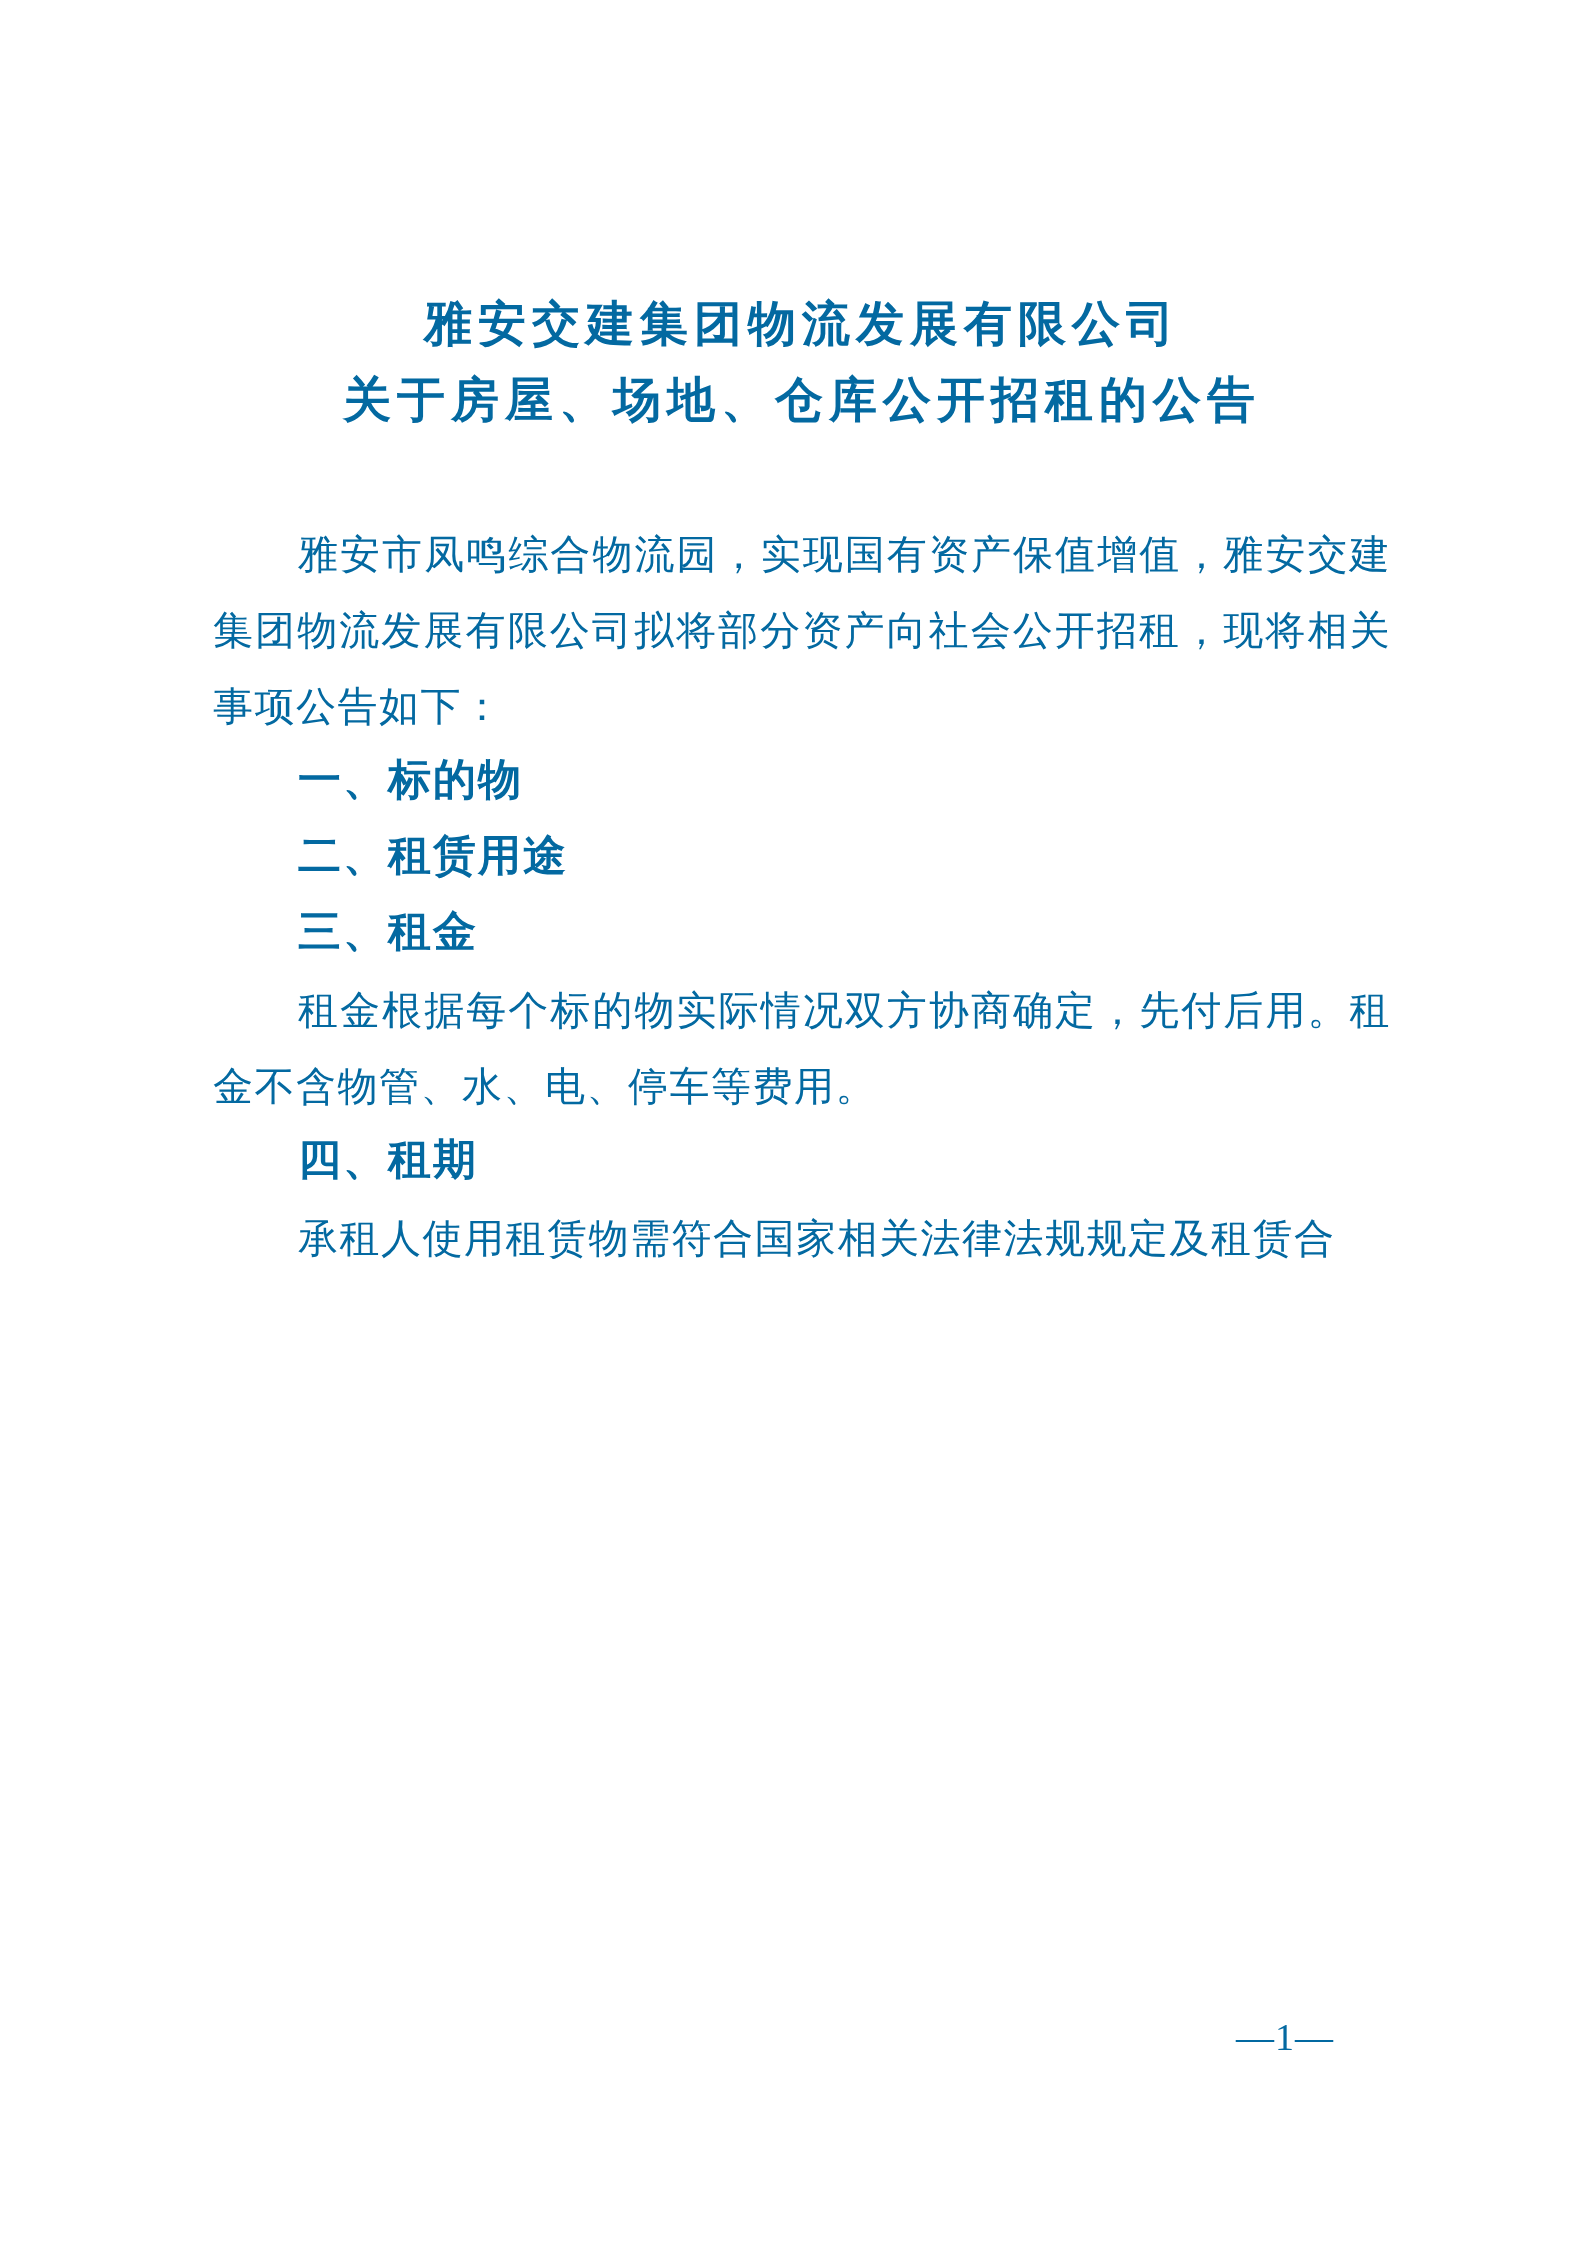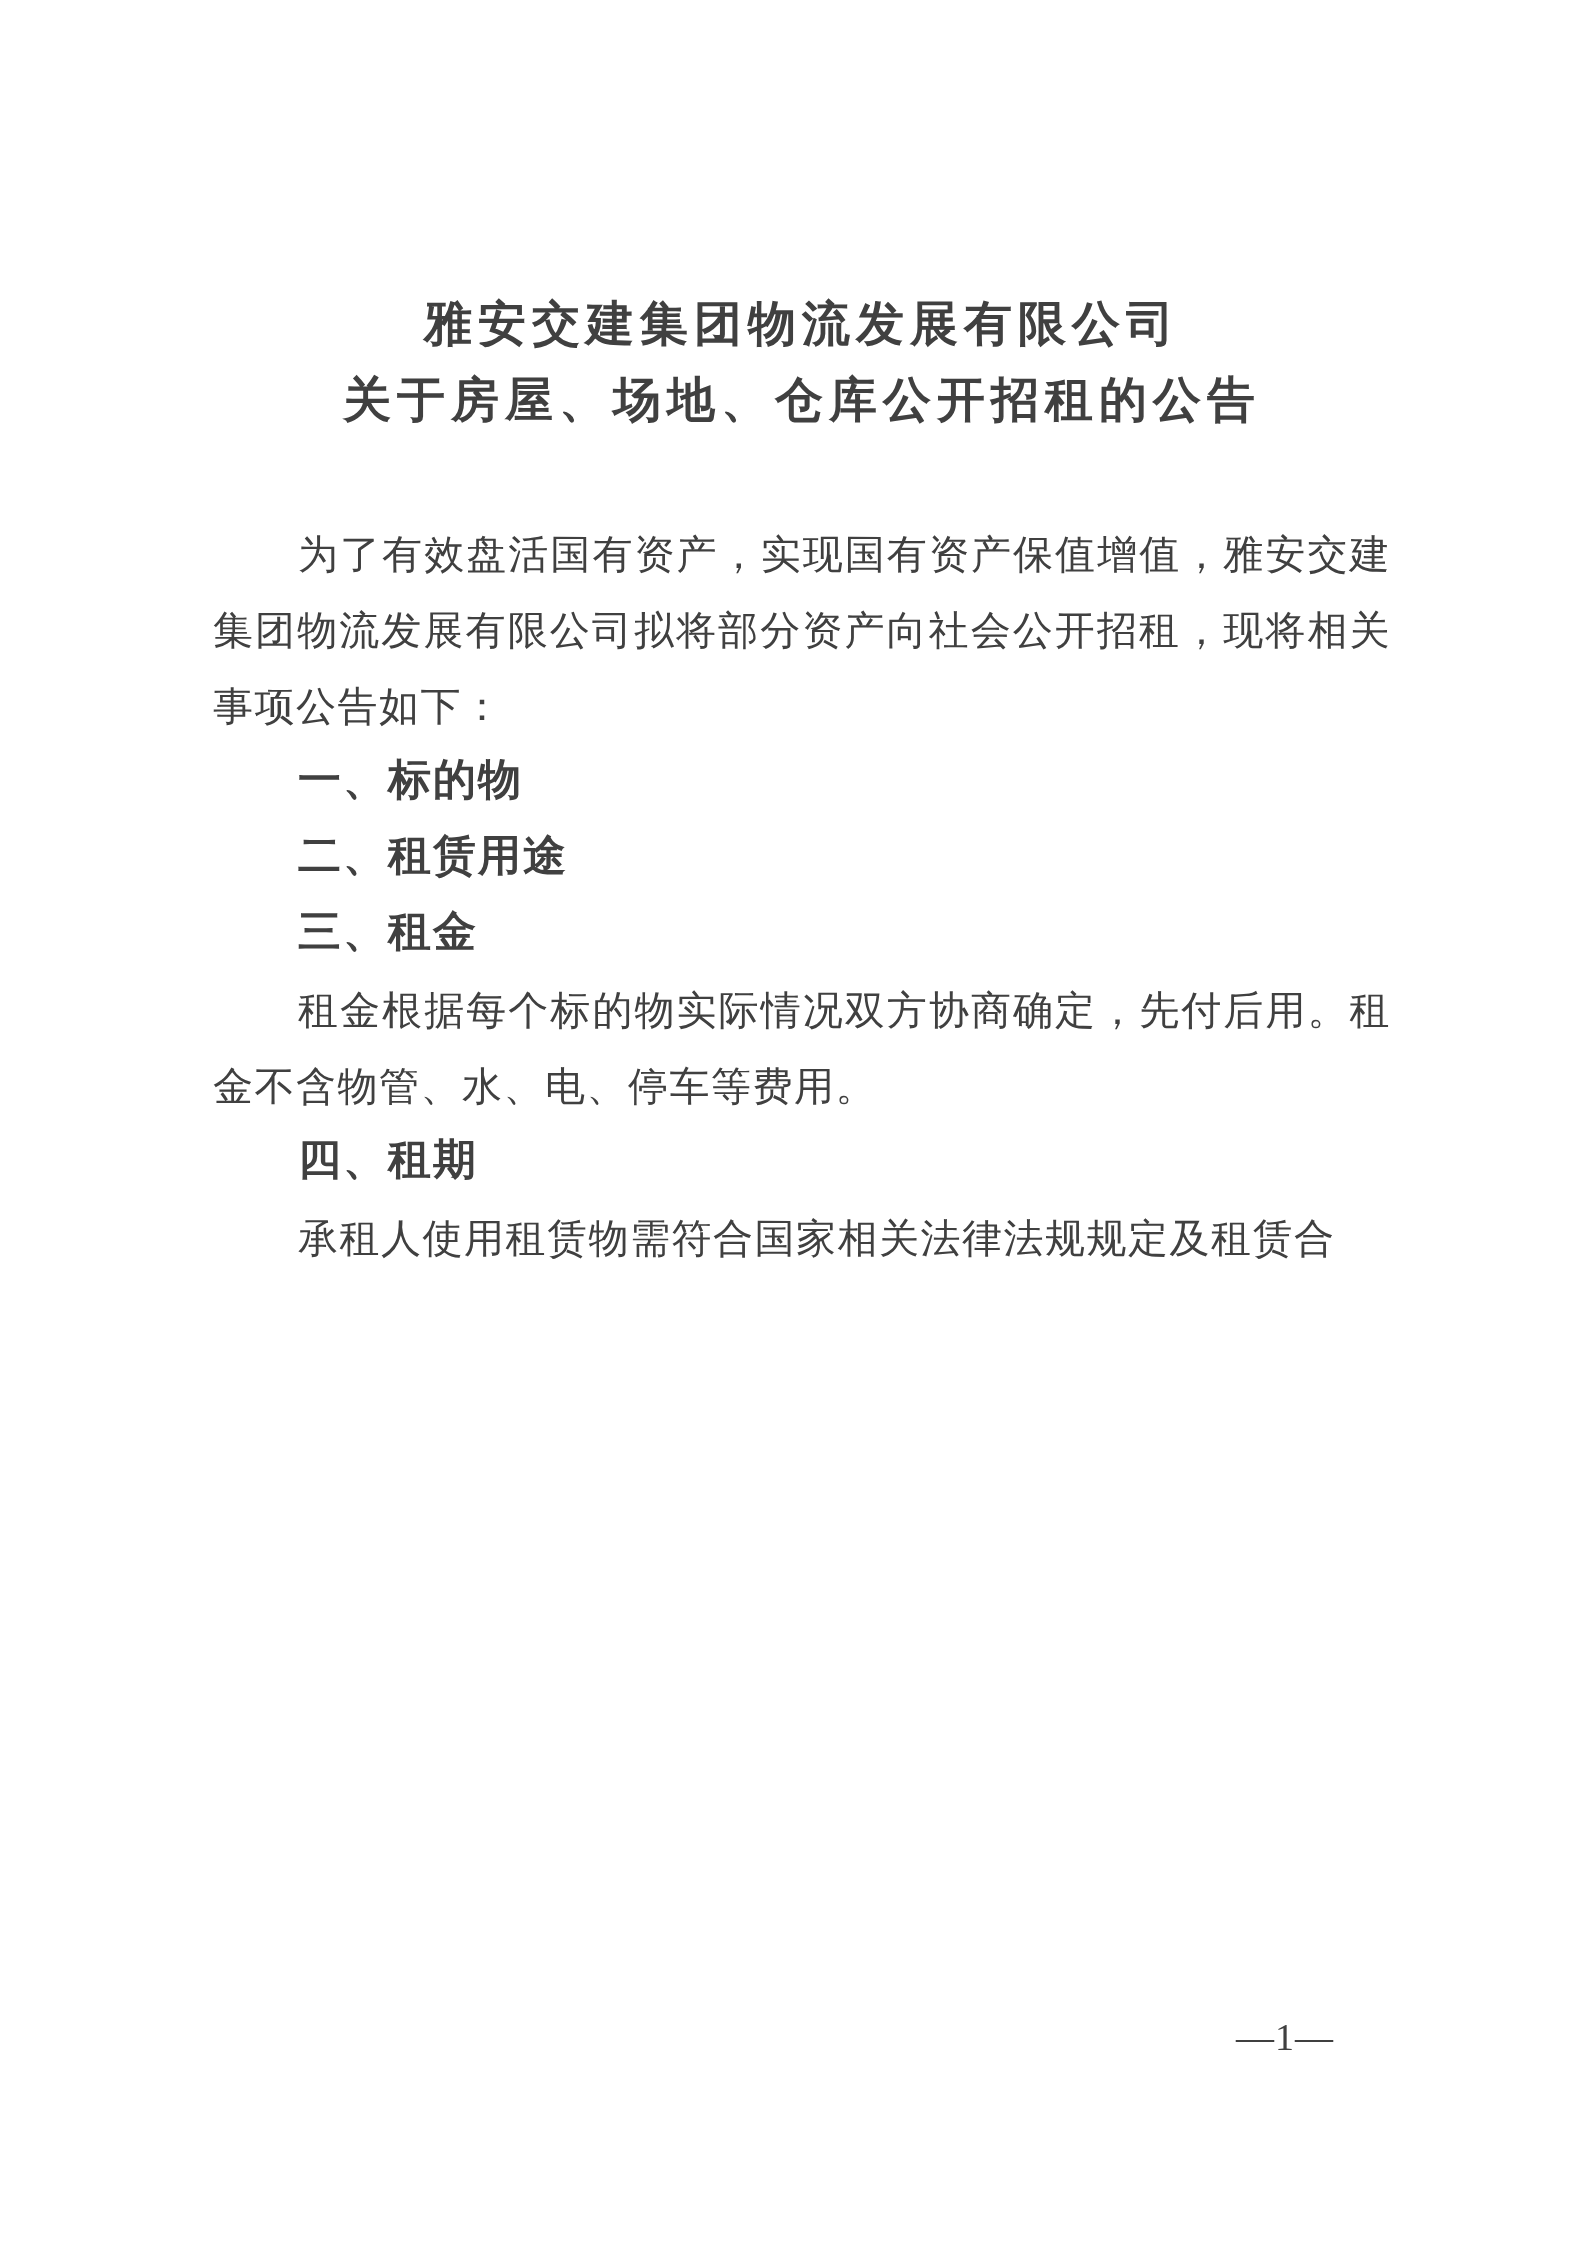--- a/index.html
+++ b/index.html
@@ -5,21 +5,21 @@
   html, body {
     margin: 0;
     padding: 0;
     background: #ffffff;
   }
   .page {
     position: relative;
     width: 1587px;
     height: 2245px;
     background: #ffffff;
-    color: #404040;
+    color: #0369a1;
     overflow: hidden;
   }
   .content {
     position: absolute;
     left: 213px;
     top: 286px;
     width: 1178px;
   }
   .doc-title {
     text-align: center;
@@ -63,21 +63,21 @@
 
 <div class="page">
   <div class="content">
 
     <div class="doc-title">
       <div>雅安交建集团物流发展有限公司</div>
       <div>关于房屋、场地、仓库公开招租的公告</div>
     </div>
 
     <div class="doc-body">
-      <p>为了有效盘活国有资产，实现国有资产保值增值，雅安交建集团物流发展有限公司拟将部分资产向社会公开招租，现将相关事项公告如下：</p>
+      <p>雅安市凤鸣综合物流园，实现国有资产保值增值，雅安交建集团物流发展有限公司拟将部分资产向社会公开招租，现将相关事项公告如下：</p>
 
       <p class="sec-heading">一、标的物</p>
 
       <p class="sec-heading">二、租赁用途</p>
 
       <p class="sec-heading">三、租金</p>
       <p>租金根据每个标的物实际情况双方协商确定，先付后用。租金不含物管、水、电、停车等费用。</p>
 
       <p class="sec-heading">四、租期</p>
 

